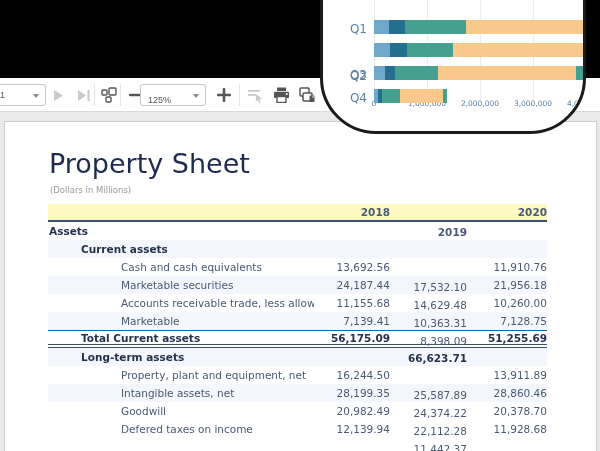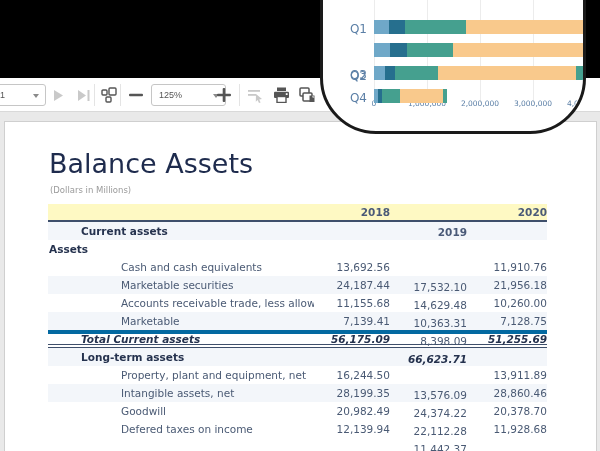--- a/index.html
+++ b/index.html
@@ -36,21 +36,21 @@
   
   .sheet { position:absolute; left:43px; top:82px; width:499px; font-family:"DejaVu Sans", sans-serif; }
   .trow { display:flex; height:18px; align-items:center; font-size:10.5px; color:#4a5a74; }
   .trow .lbl { flex:1 1 auto; white-space:nowrap; overflow:hidden; }
   .trow .val { width:76px; text-align:right; flex:0 0 auto; }
   .trow .val.v2 { width:77px;margin-top:40px; }
   .trow .val.v3 { width:80px; }
   .trow.hdr { background:#fef9c3; border-bottom:2px solid #3e4f6b; color:#4a5a78; font-weight:bold; }
   .trow.alt { background:#f3f6fa; }
   .trow.bold { font-weight:bold; color:#25324e; }
-  .trow.total { border-top:4px solid #0369a1; border-bottom:4px double #3e4f6b;font-style:italic; }
+  .trow.total { border-top:1px solid #0369a1; border-bottom:4px double #3e4f6b; }
   .ind0 { padding-left:1px; } .ind1 { padding-left:33px; } .ind2 { padding-left:73px; }
 
   
   .bubble { position:absolute; left:320px; top:-8px; width:266px; height:142px;
             background:#fff; border:3px solid #1a1a1a; border-radius:0 0 56px 56px;
             overflow:hidden; z-index:10; }
   .plot { position:absolute; left:0; top:0; right:0; bottom:0; }
   .gridline { position:absolute; top:0; width:1px; height:108px; background:#ececec; }
   .bar-row { position:absolute; left:51px; height:14px; display:flex; }
   .bar-seg { height:14px; flex:0 0 auto; }
@@ -97,21 +97,21 @@
     </div>
 
     <div class="tsep" style="left:120px;"></div>
 
     <div class="tbtn icon-dark" style="left:124px;">
       <svg width="14" height="4" viewBox="0 0 14 4">
         <rect width="14" height="2.6" y="0.7" rx="1" fill="currentColor"></rect>
         </svg>
     </div>
 
-    <div class="combo" style="left:151px; width:75px;">
+    <div class="combo" style="left:140px; width:66px;align-items:flex-end;">
       <span>125%</span>
       <span class="caret"></span>
     </div>
 
     <div class="tbtn icon-dark" style="left:212px;">
       <svg width="14" height="14" viewBox="0 0 14 14">
         <rect y="5.7" width="14" height="2.6" rx="1" fill="currentColor"></rect>
           <rect x="5.7" width="2.6" height="14" rx="1" fill="currentColor"></rect>
         </svg>
     </div>
@@ -140,41 +140,41 @@
         <rect x="1" y="1" width="9" height="8" rx="1" fill="none" stroke="currentColor" stroke-width="1.5"></rect>
         <rect x="4" y="6" width="9" height="8" rx="1" fill="#fff" stroke="currentColor" stroke-width="1.5"></rect>
         <polygon points="10.5,8.5 15.5,8.5 15.5,15 10.5,15" fill="currentColor"></polygon>
         <polygon points="13.5,8.5 15.5,10.5 13.5,10.5" fill="#fff"></polygon>
         </svg>
     </div>
   </div>
 
   <div class="viewer">
     <div class="page">
-      <div class="report-title">Balance Assets</div>
+      <div class="report-title">Property Sheet</div>
       <div class="report-subtitle">(Dollars in Millions)</div>
       <div class="sheet" id="sheet">
           <div class="trow hdr">
             <div class="lbl"></div>
             <div class="val v1">2018</div>
             <div class="val v2">2019</div>
             <div class="val v3">2020</div>
           </div>
+          <div class="trow bold">
+            <div class="lbl ind0">Assets</div>
+            <div class="val v1"></div>
+            <div class="val v2"></div>
+            <div class="val v3"></div>
+          </div>
           <div class="trow alt bold">
             <div class="lbl ind1">Current assets</div>
             <div class="val v1"></div>
             <div class="val v2"></div>
             <div class="val v3"></div>
           </div>
-          <div class="trow bold">
-            <div class="lbl ind0">Assets</div>
-            <div class="val v1"></div>
-            <div class="val v2"></div>
-            <div class="val v3"></div>
-          </div>
           <div class="trow">
             <div class="lbl ind2">Cash and cash equivalents</div>
             <div class="val v1">13,692.56</div>
             <div class="val v2">17,532.10</div>
             <div class="val v3">11,910.76</div>
           </div>
           <div class="trow alt">
             <div class="lbl ind2">Marketable securities</div>
             <div class="val v1">24,187.44</div>
             <div class="val v2">14,629.48</div>
@@ -200,21 +200,21 @@
           </div>
           <div class="trow alt bold">
             <div class="lbl ind1">Long-term assets</div>
             <div class="val v1"></div>
             <div class="val v2"></div>
             <div class="val v3"></div>
           </div>
           <div class="trow">
             <div class="lbl ind2">Property, plant and equipment, net</div>
             <div class="val v1">16,244.50</div>
-            <div class="val v2">13,576.09</div>
+            <div class="val v2">25,587.89</div>
             <div class="val v3">13,911.89</div>
           </div>
           <div class="trow alt">
             <div class="lbl ind2">Intangible assets, net</div>
             <div class="val v1">28,199.35</div>
             <div class="val v2">24,374.22</div>
             <div class="val v3">28,860.46</div>
           </div>
           <div class="trow">
             <div class="lbl ind2">Goodwill</div>

